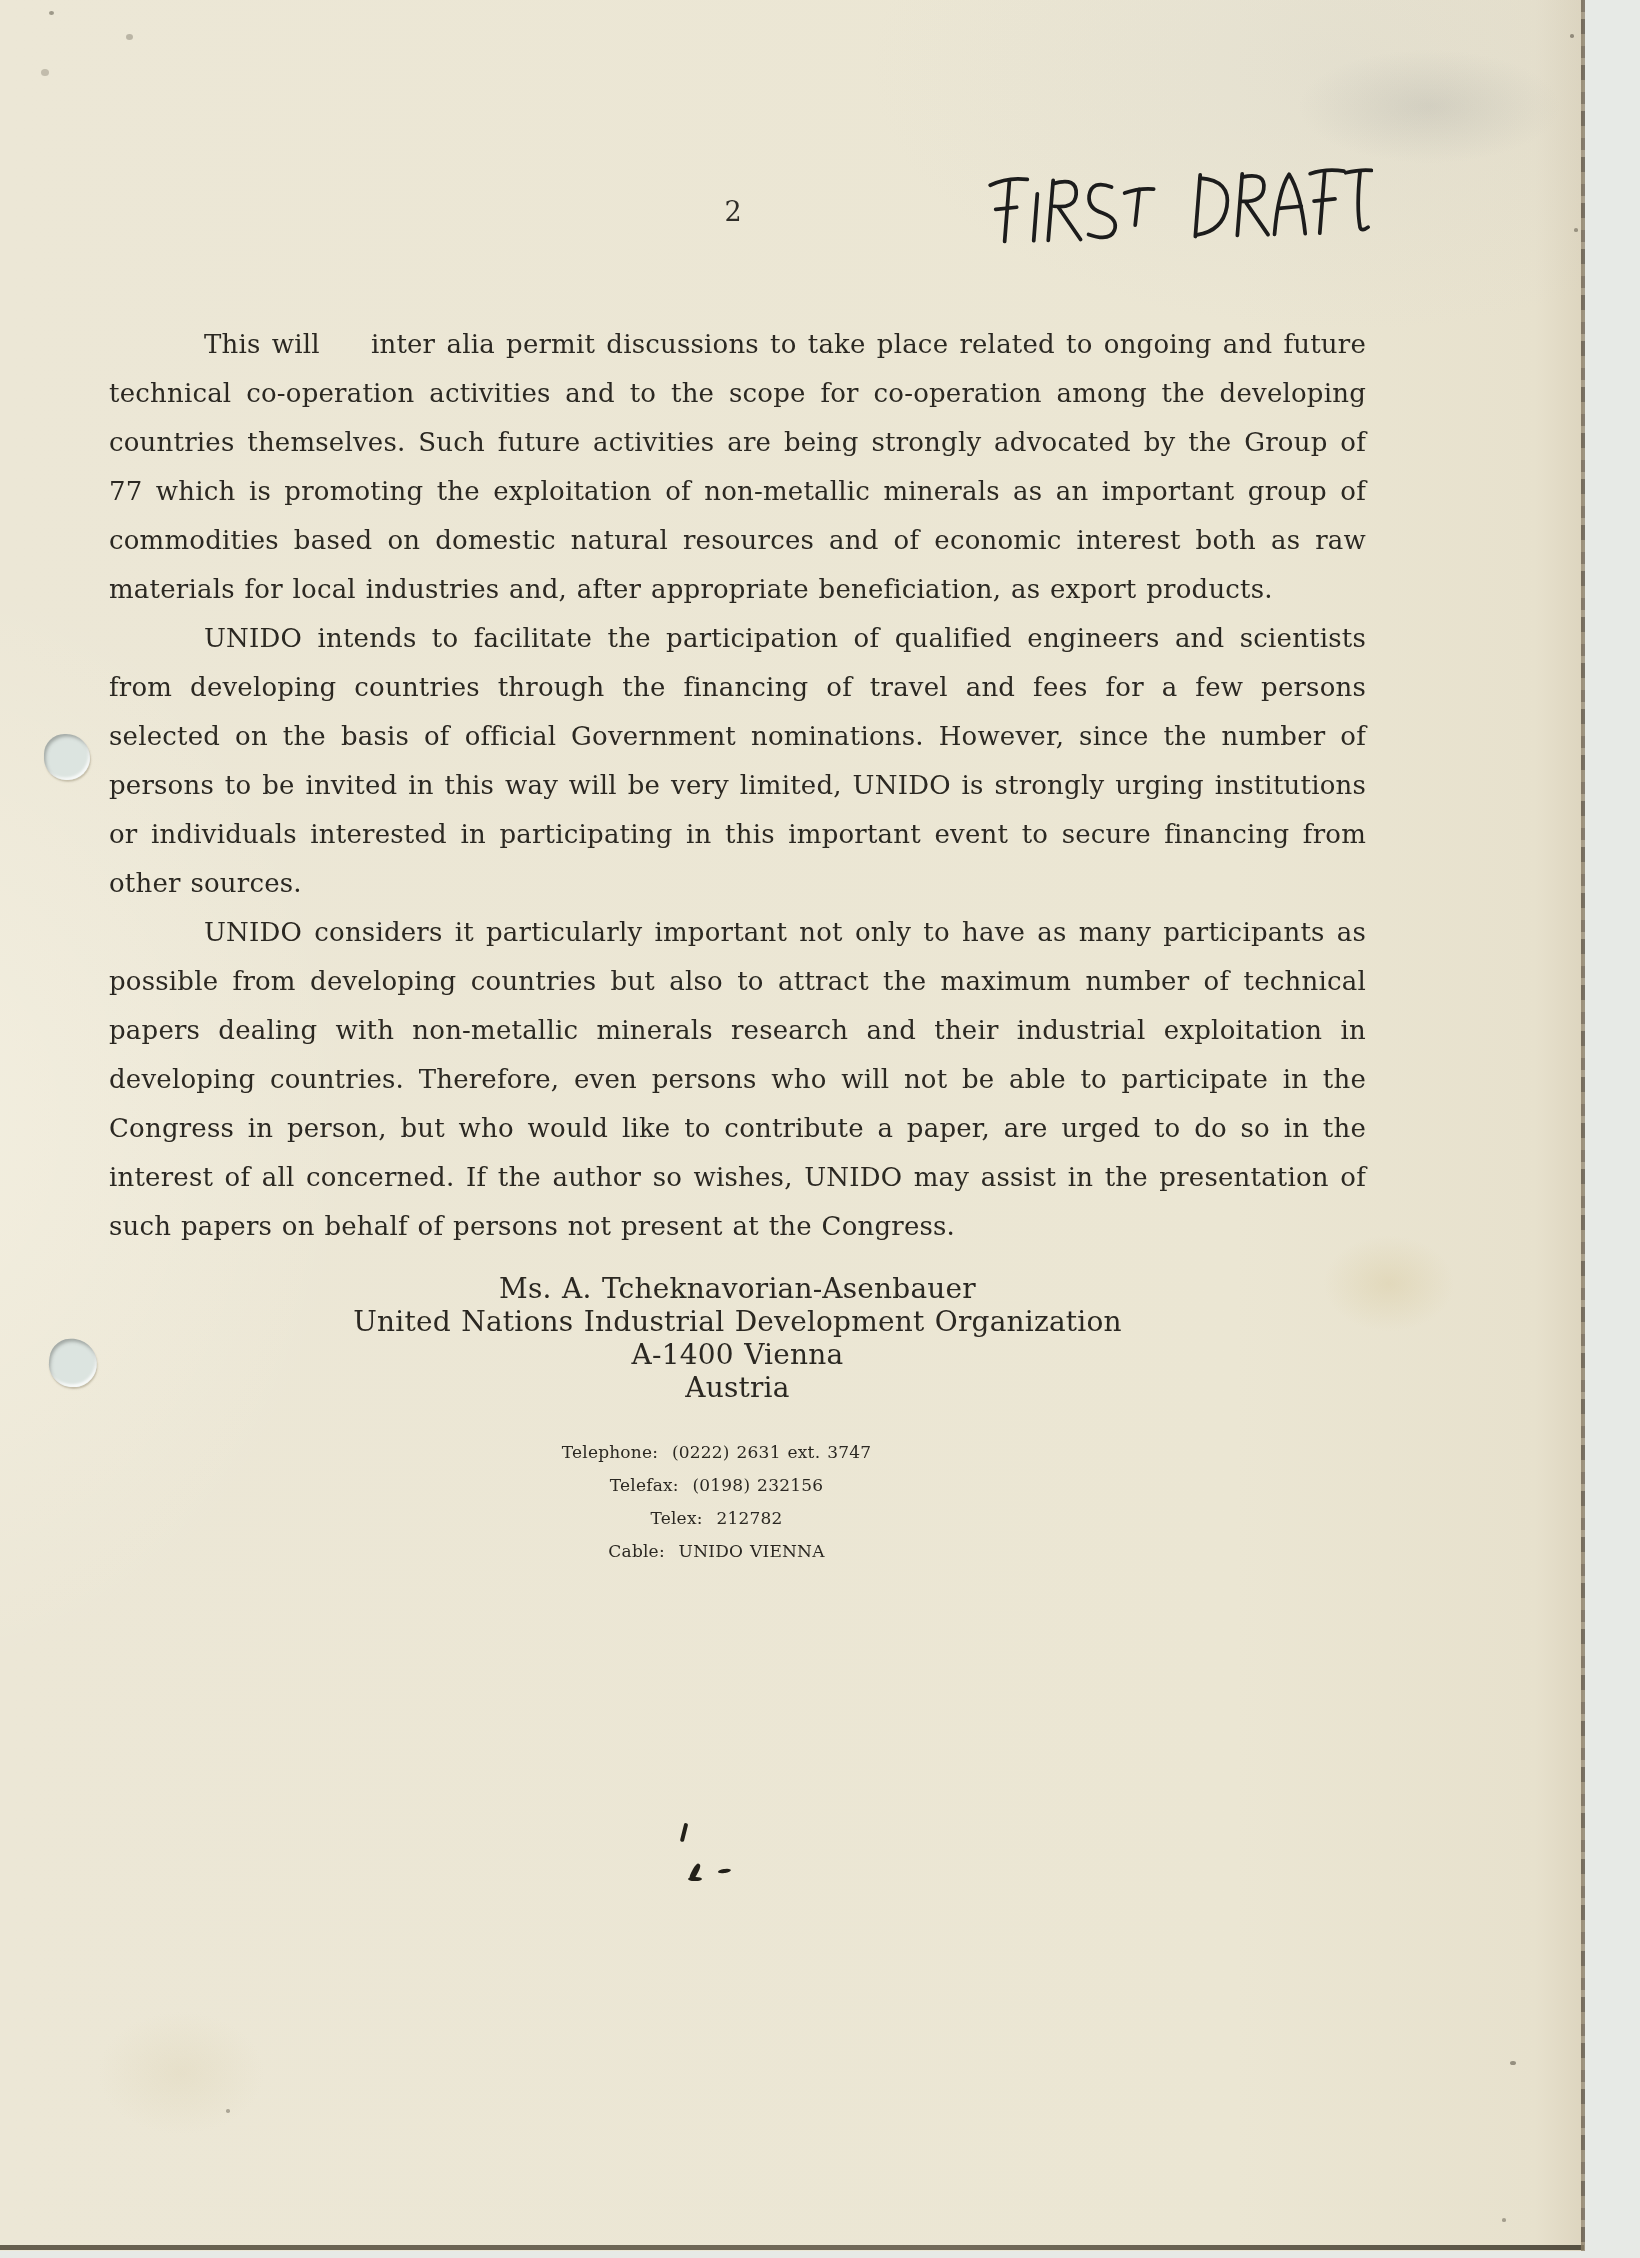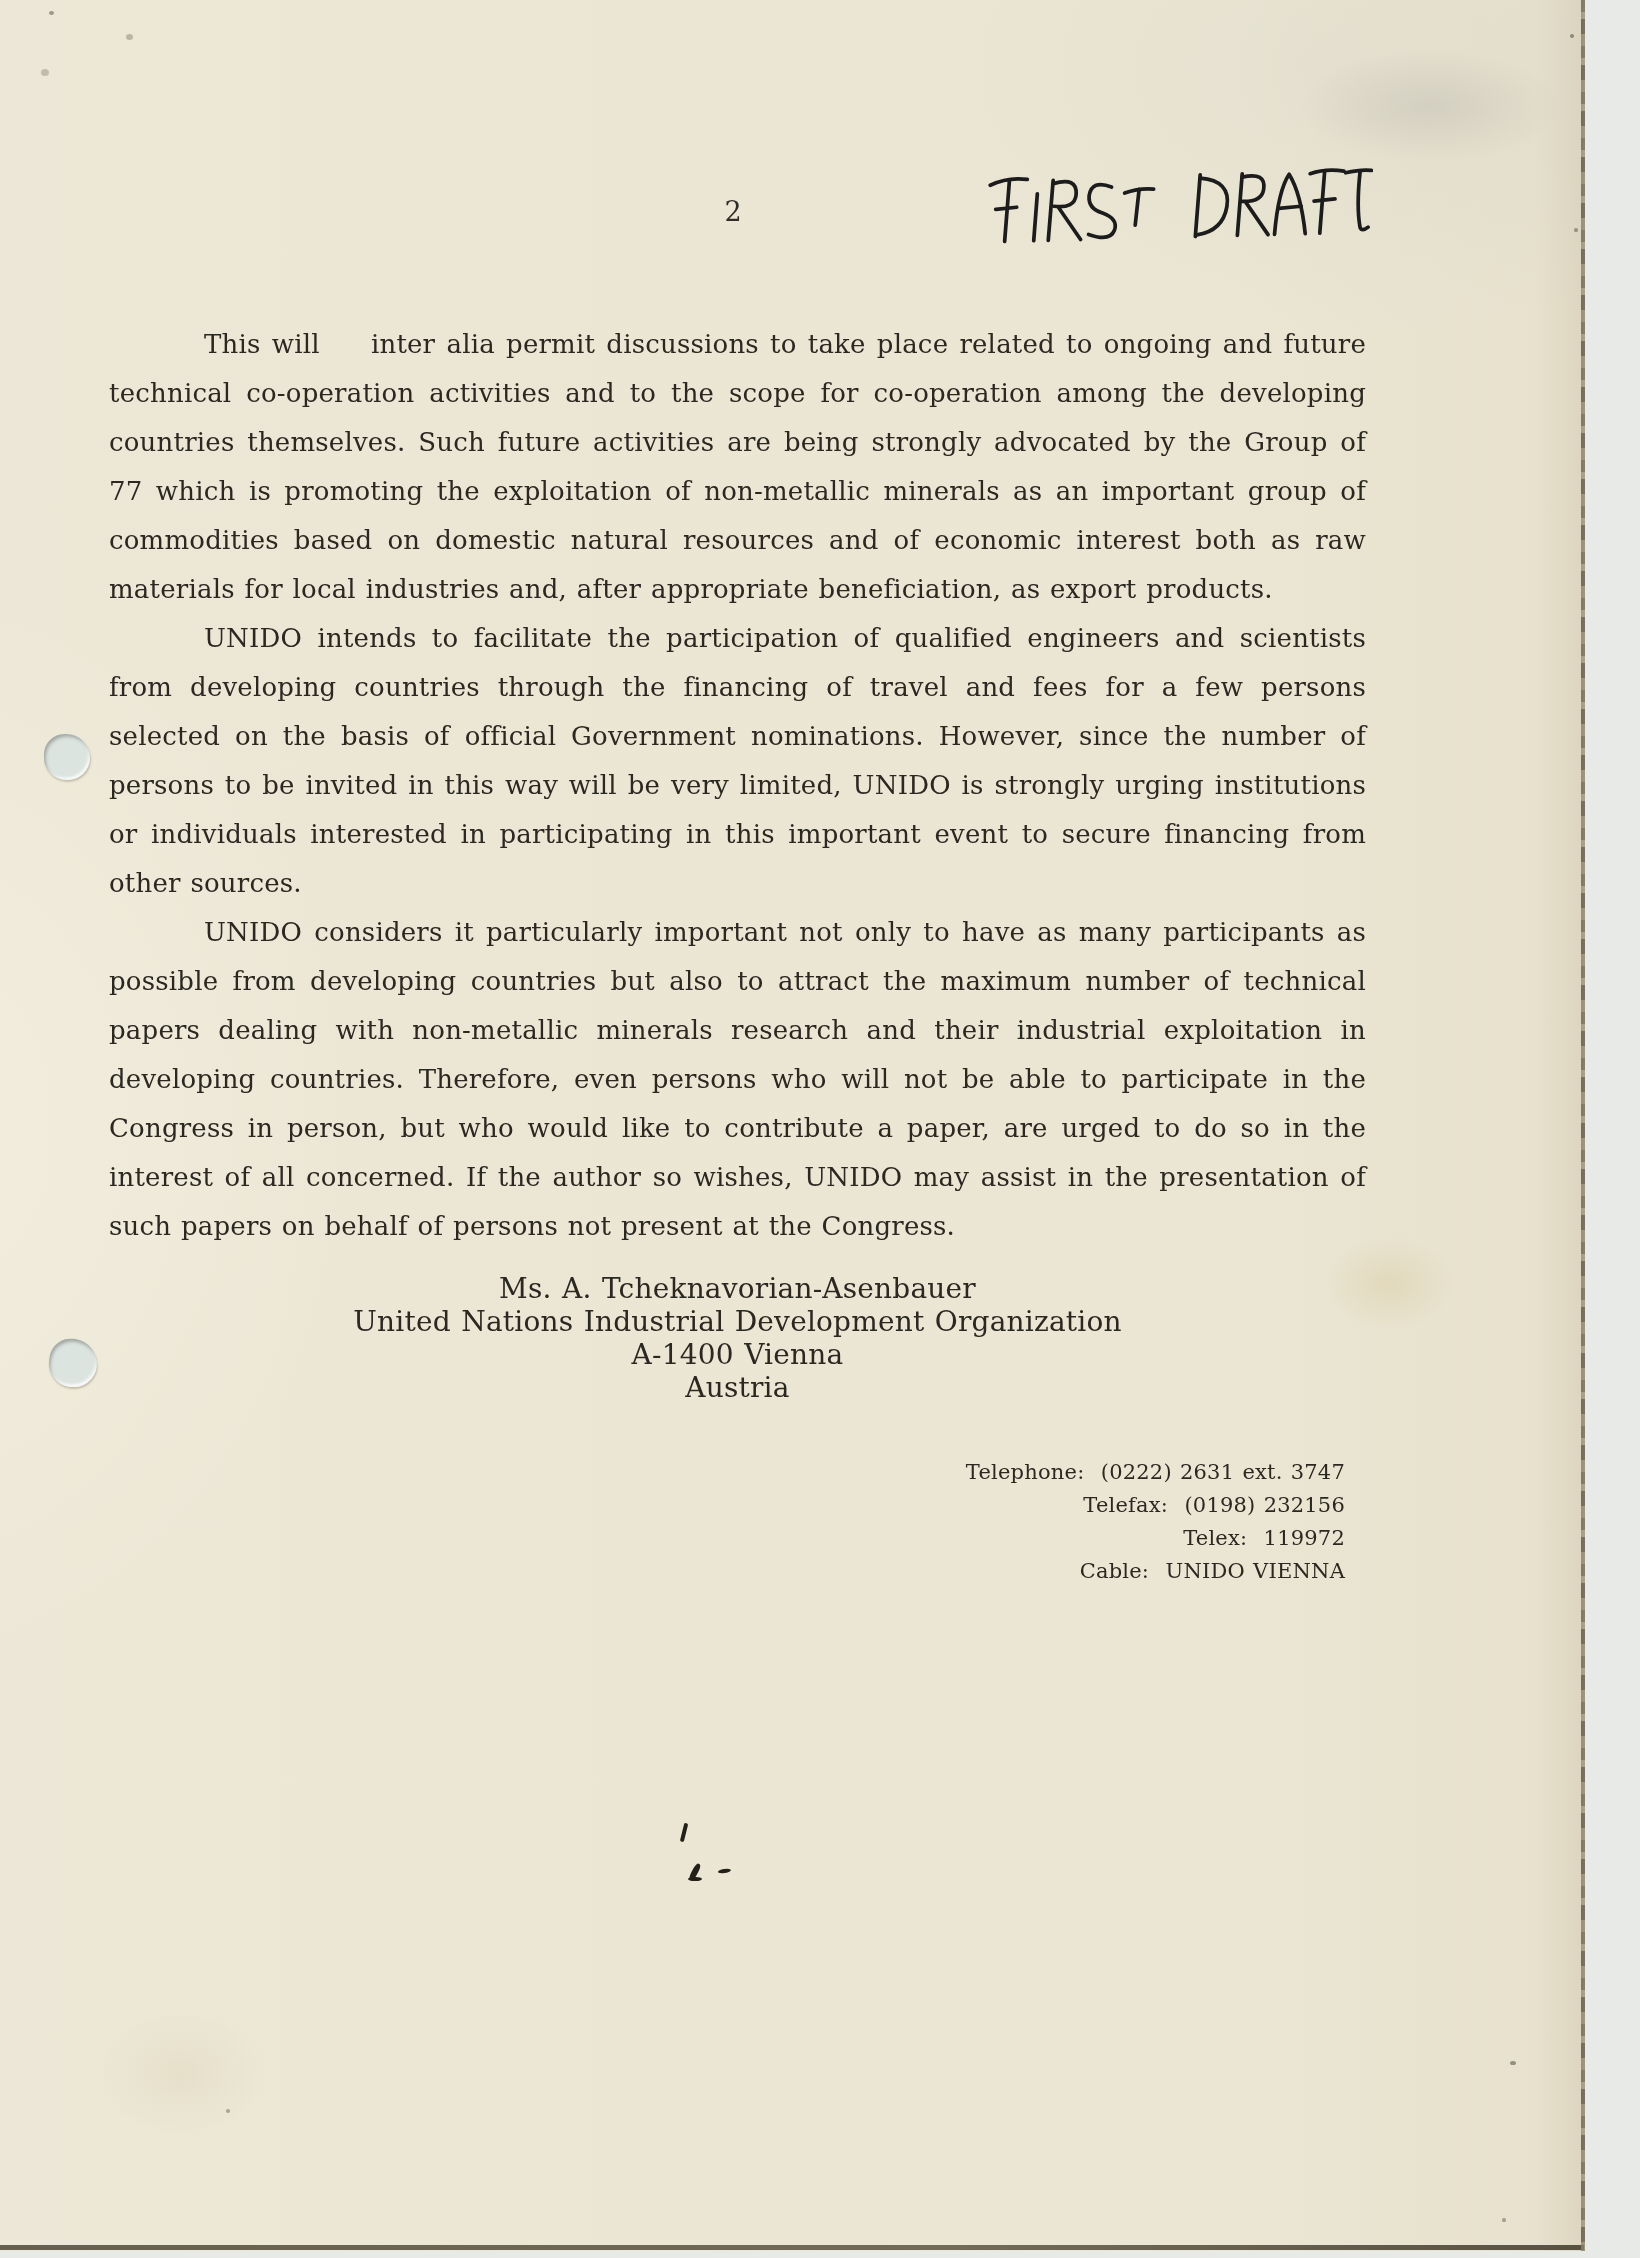--- a/index.html
+++ b/index.html
@@ -62,22 +62,22 @@
     text-align:justify;letter-spacing:0.2px;word-spacing:1.3px;
   }
   .textcol p{margin:0;text-indent:95px;}
   .u{text-decoration-thickness:2.2px;text-underline-offset:4.4px;text-decoration-color:#3a372f;margin-left:40px;}
   
   .contact{
     margin-top:21px;text-align:center;text-indent:0;
     font-size:28px;line-height:33px;color:#2b2822;letter-spacing:0.2px;
   }
   .comms{
-    margin-top:52px;text-align:right;text-indent:0;
-    font-size:21px;line-height:33px;color:#2b2822;letter-spacing:0.2px;
+    margin-top:32px;text-align:center;text-indent:0;
+    font-size:17px;line-height:33px;color:#2b2822;letter-spacing:0.2px;
     transform:translateX(-21px);
   }
   .contact div,.comms div{white-space:pre-wrap;}
   
   .ink{position:absolute;background:#222019;border-radius:1.8px;}
   .ink-apos{left:682px;top:1823px;width:4.4px;height:19.4px;transform:rotate(14deg);}
   .ink-m1{left:692px;top:1863px;width:6.2px;height:17.6px;transform:rotate(28deg);border-radius:40%;}
   .ink-m1b{left:688px;top:1877px;width:14px;height:4.4px;border-radius:50%;}
   .ink-m2{left:718px;top:1869px;width:13.2px;height:4.4px;transform:rotate(-8deg);border-radius:50%;}
 </style>
@@ -149,21 +149,21 @@
     <div class="contact">
       <div>Ms. A. Tcheknavorian-Asenbauer</div>
       <div>United Nations Industrial Development Organization</div>
       <div>A-1400 Vienna</div>
       <div>Austria</div>
     </div>
 
     <div class="comms">
       <div class="comm-line">Telephone:  (0222) 2631 ext. 3747</div>
       <div class="comm-line">Telefax:  (0198) 232156</div>
-      <div class="comm-line">Telex:  119972</div>
+      <div class="comm-line">Telex:  212782</div>
       <div class="comm-line">Cable:  UNIDO VIENNA</div>
     </div>
   </div>
 
   <div class="ink ink-apos"></div>
   <div class="ink ink-m1"></div>
   <div class="ink ink-m1b"></div>
   <div class="ink ink-m2"></div>
 
   <div class="paper-edge-bottom"></div>

